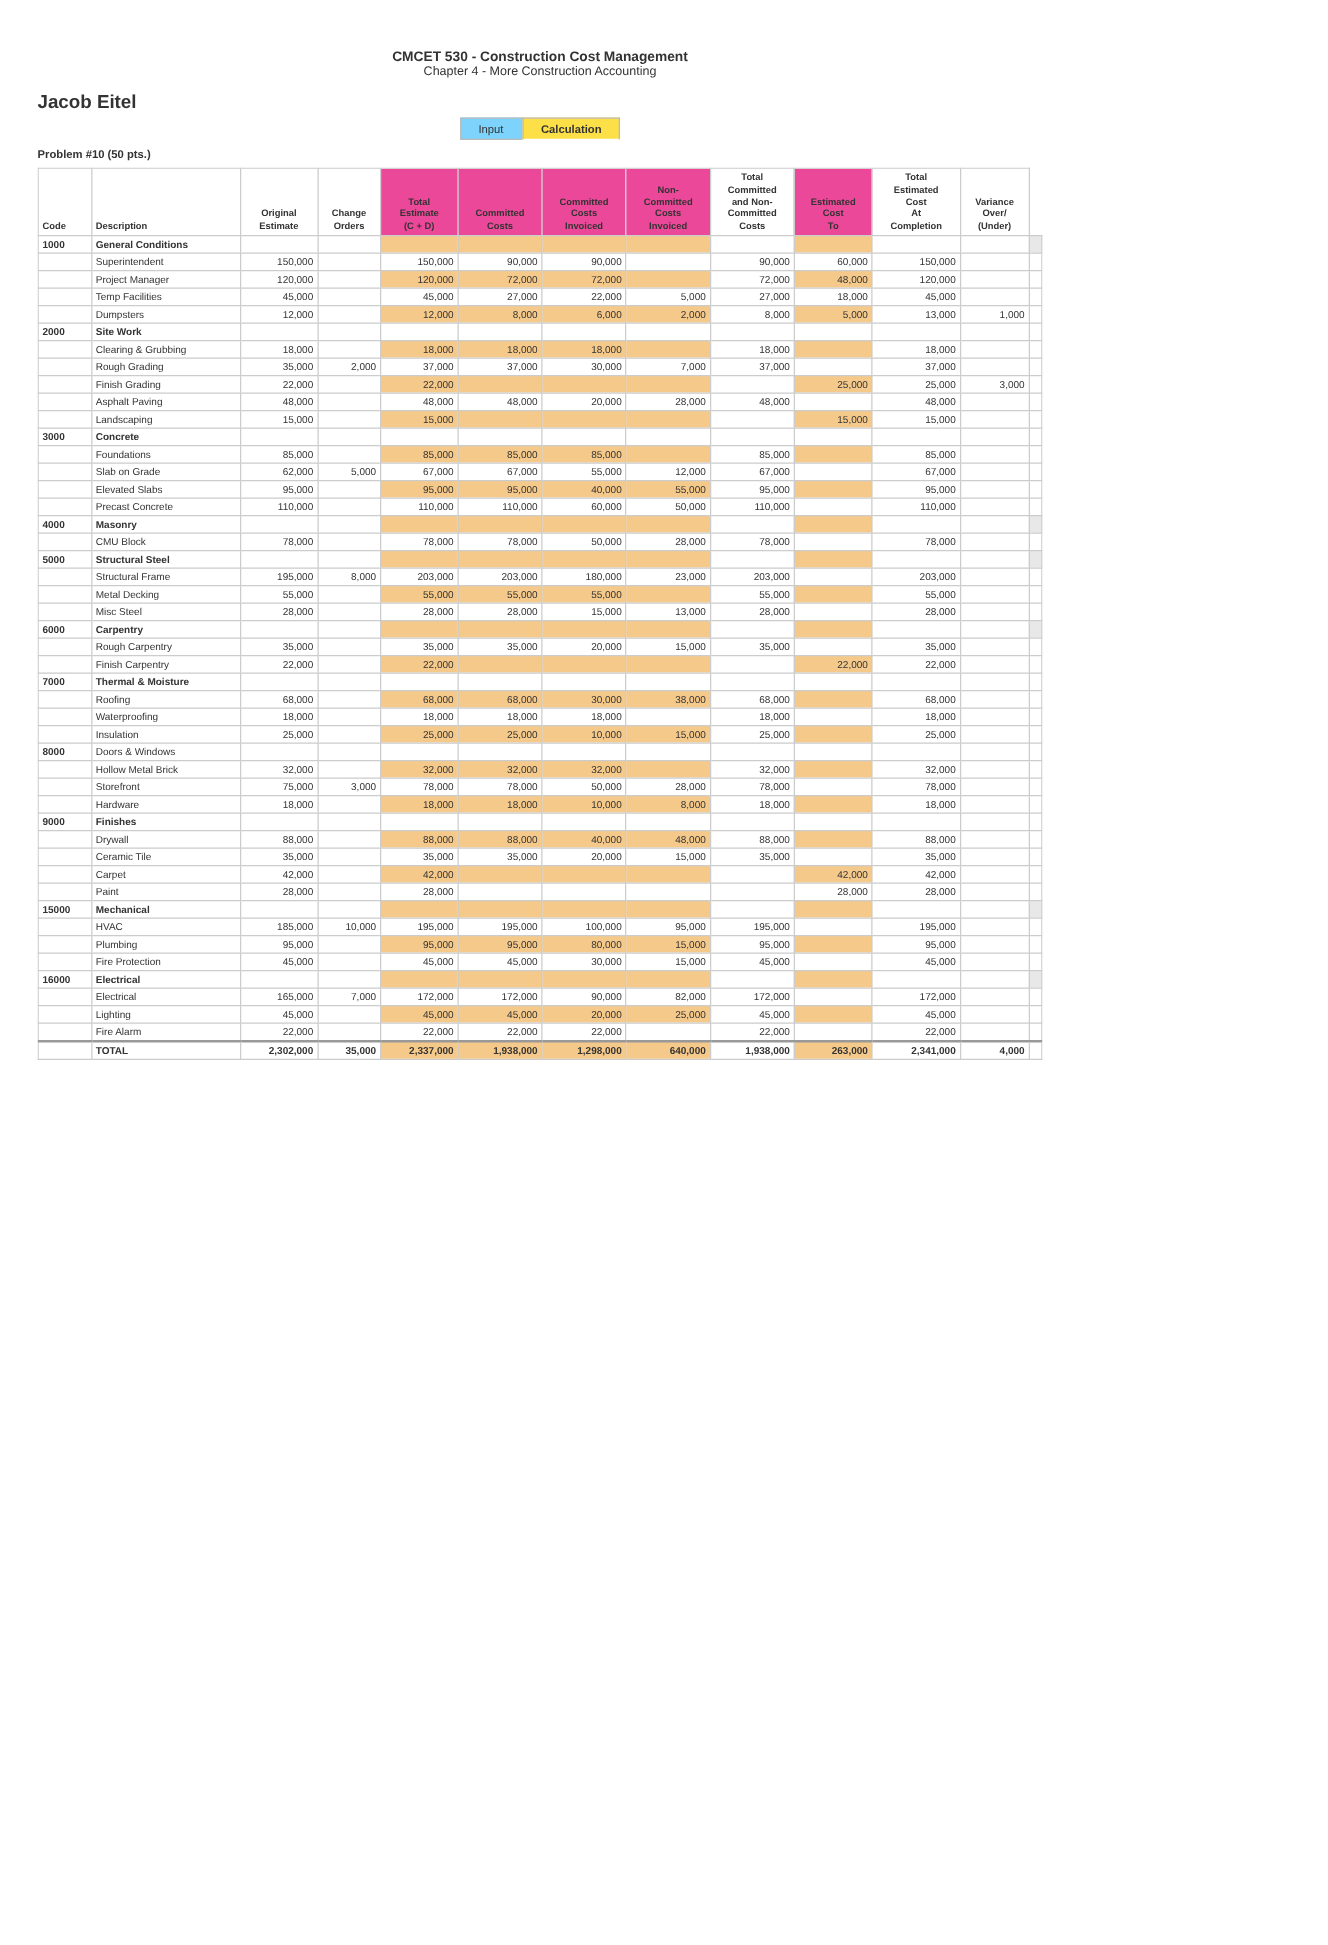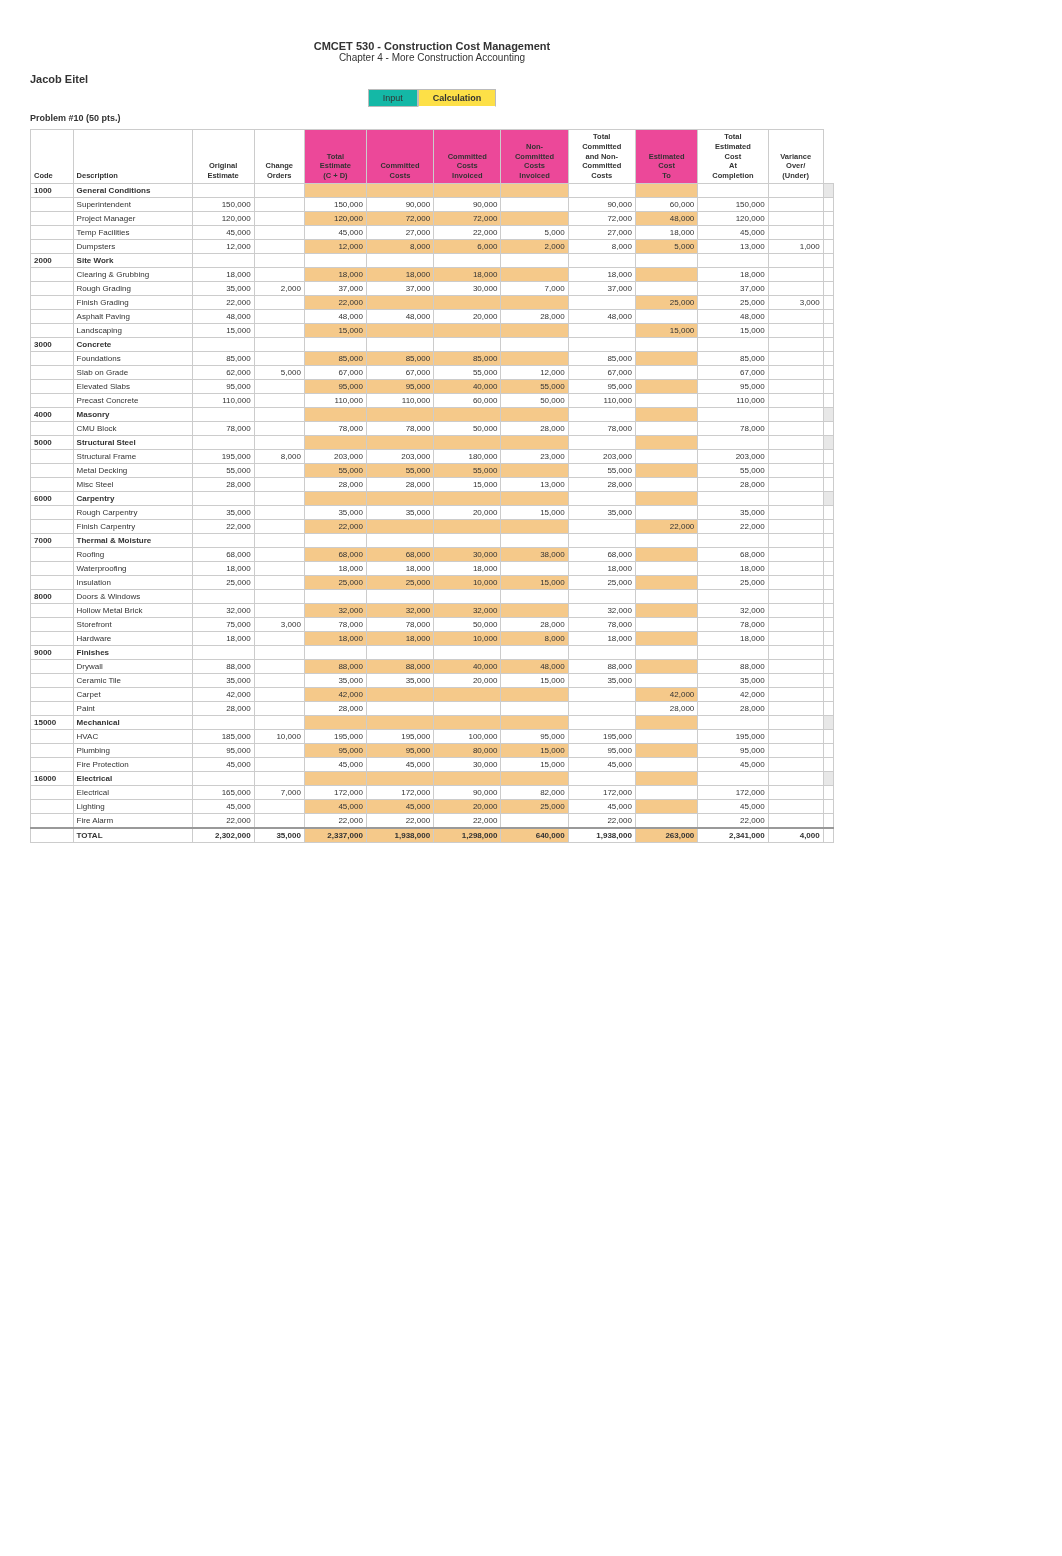--- a/index.html
+++ b/index.html
@@ -20,35 +20,35 @@
       margin-bottom: 10px;
     }
     .title-block .main-title {
       font-size: 11px;
       font-weight: bold;
     }
     .title-block .sub-title {
       font-size: 10px;
     }
     .student-name {
-      font-size: 11px;
+      font-size: 15px;
       font-weight: bold;
       margin-bottom: 4px;
     }
     .tabs-row {
       display: flex;
       gap: 0;
       margin-bottom: 6px;
       justify-content: center;
     }
     .tab {
       padding: 3px 14px;
       font-size: 9px;
       border: 1px solid #bbb;
-      background: #14b8a6;
+      background: #7dd3fc;
       cursor: pointer;
     }
     .tab.active {
       background: #fde047;
       border-bottom: 1px solid #fff;
       font-weight: bold;
     }
     .problem-label {
       font-size: 9px;
       font-weight: bold;

